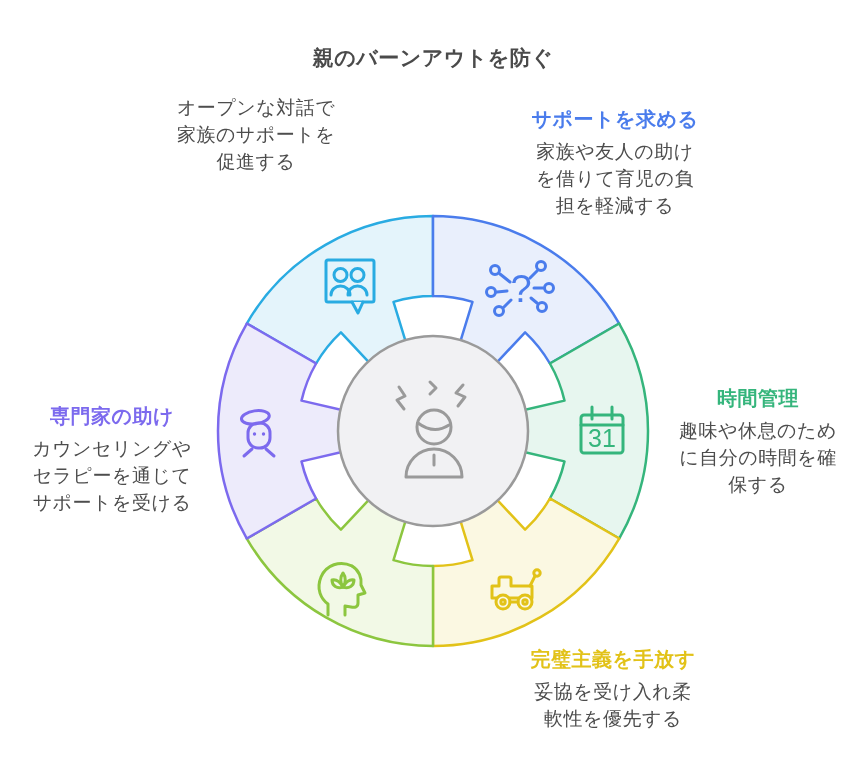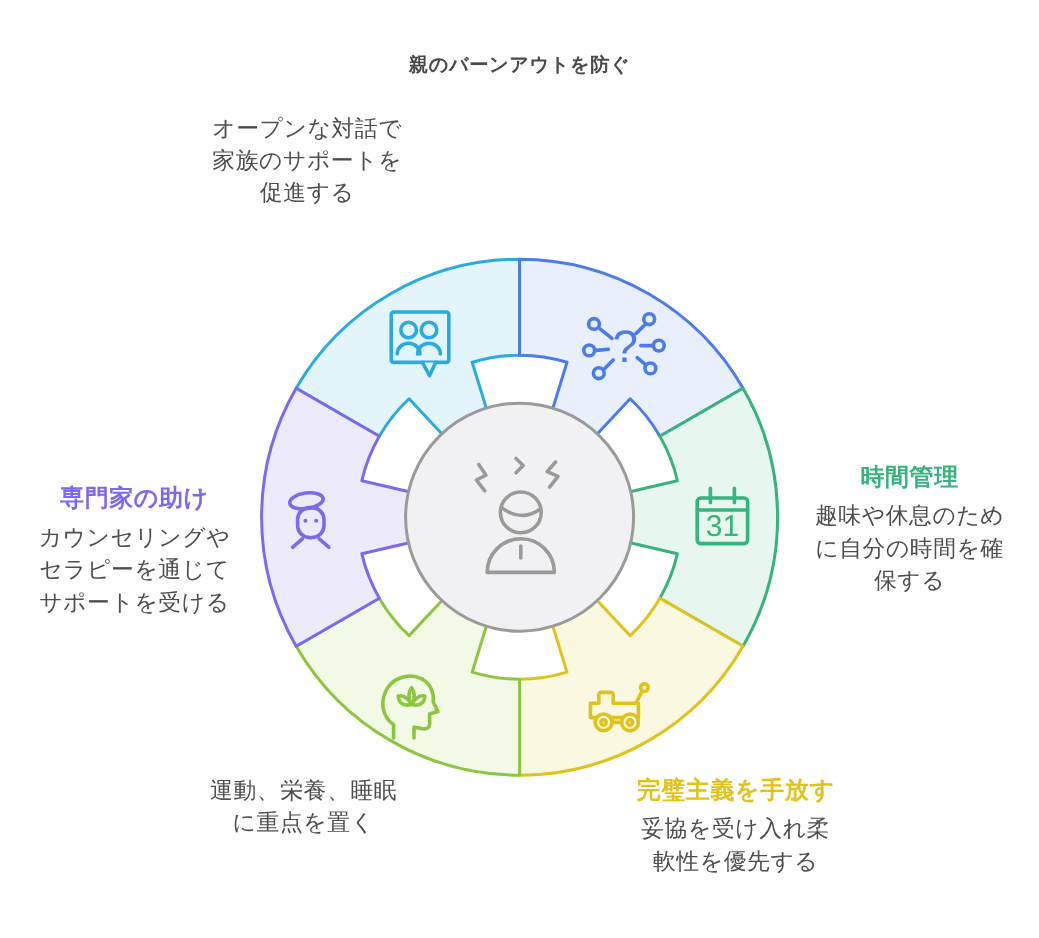--- a/index.html
+++ b/index.html
@@ -5,21 +5,21 @@
   html,body{margin:0;padding:0;}
   body{
     width:866px;height:782px;
     background:#ffffff;
     font-family:"Liberation Sans","DejaVu Sans",sans-serif;
     position:relative;overflow:hidden;
   }
   .canvas{position:absolute;inset:0;}
   .page-title{
     position:absolute;top:44px;left:0;right:0;
-    text-align:center;font-size:16px;font-weight:bold;color:#4a4a4a;
+    text-align:center;font-size:21px;font-weight:bold;color:#4a4a4a;
     letter-spacing:0.5px;
   }
   .wheel-svg{position:absolute;left:0;top:0;}
   .label{position:absolute;text-align:center;}
   .label h3{
     margin:0 0 7px 0;font-size:20px;font-weight:bold;
     line-height:1.25;white-space:pre-line;letter-spacing:0.5px;
   }
   .label p{
     margin:0;font-size:19px;color:#4d4d4d;line-height:1.42;
@@ -118,37 +118,41 @@
       </g>
     </g>
   </svg>
 
   <div class="label" style="left:156px;top:95px;width:200px;">
     <p>オープンな対話で
 家族のサポートを
 促進する</p>
   </div>
 
+  <div class="label" style="left:515px;top:107px;width:200px;">
+    <h3 style="color: rgb(74, 124, 236);">サポートを求める</h3>
+    <p>家族や友人の助け
+を借りて育児の負
+担を軽減する</p>
+  </div>
 
   <div class="label" style="left:667px;top:386px;width:182px;">
     <h3 style="color: rgb(53, 181, 124);">時間管理</h3>
     <p>趣味や休息のため
 に自分の時間を確
 保する</p>
   </div>
 
   <div class="label" style="left:513px;top:647px;width:200px;">
     <h3 style="color: rgb(226, 194, 24);">完璧主義を手放す</h3>
     <p>妥協を受け入れ柔
 軟性を優先する</p>
   </div>
 
   <div class="label" style="left:153px;top:647px;width:200px;">
-    <p>運動、栄養、睡眠
-に重点を置く</p>
   </div>
 
   <div class="label" style="left:17px;top:404px;width:190px;">
     <h3 style="color: rgb(124, 106, 238);">専門家の助け</h3>
     <p>カウンセリングや
 セラピーを通じて
 サポートを受ける</p>
   </div>
 
 </div>

